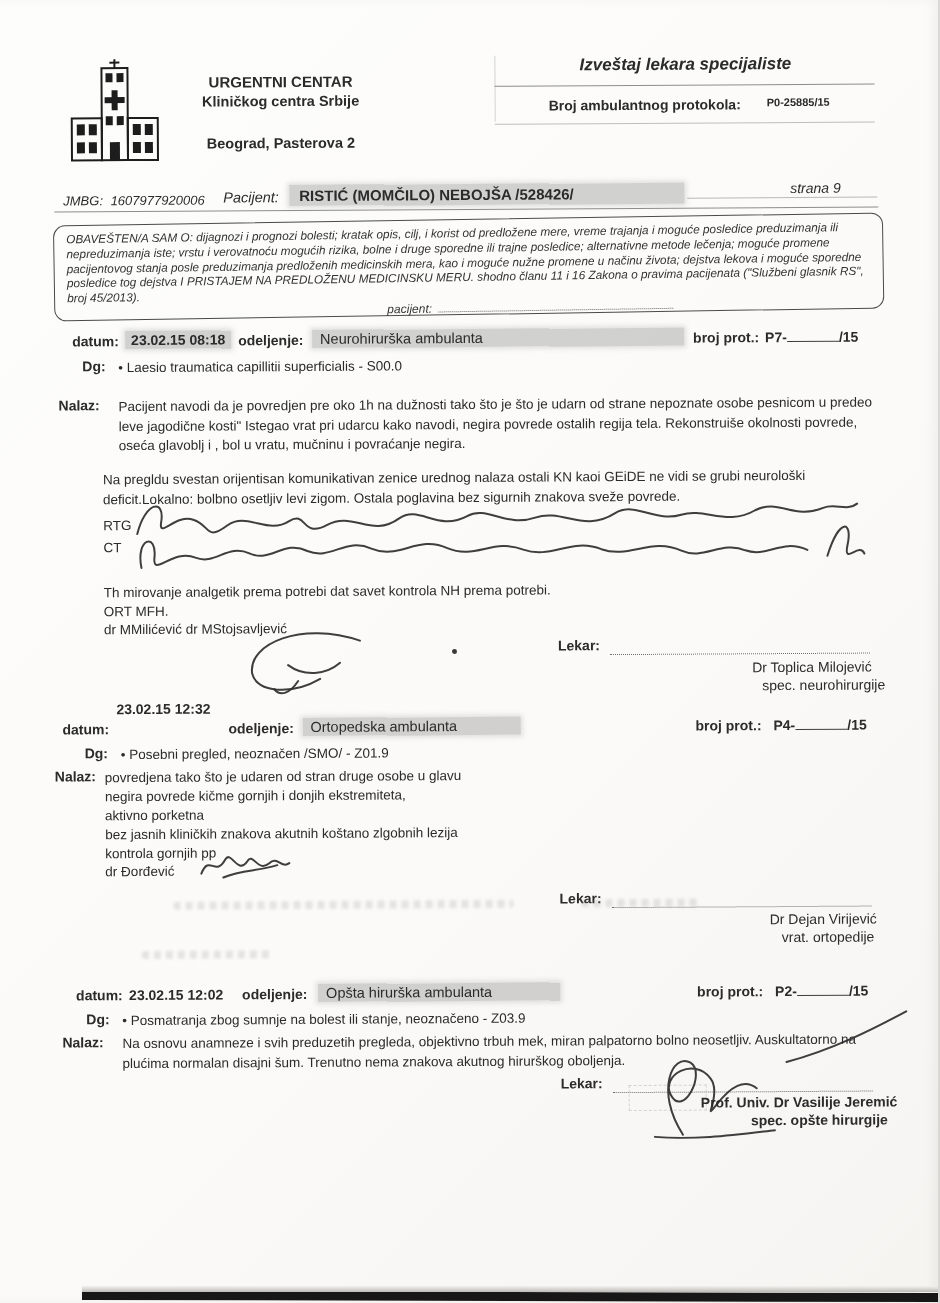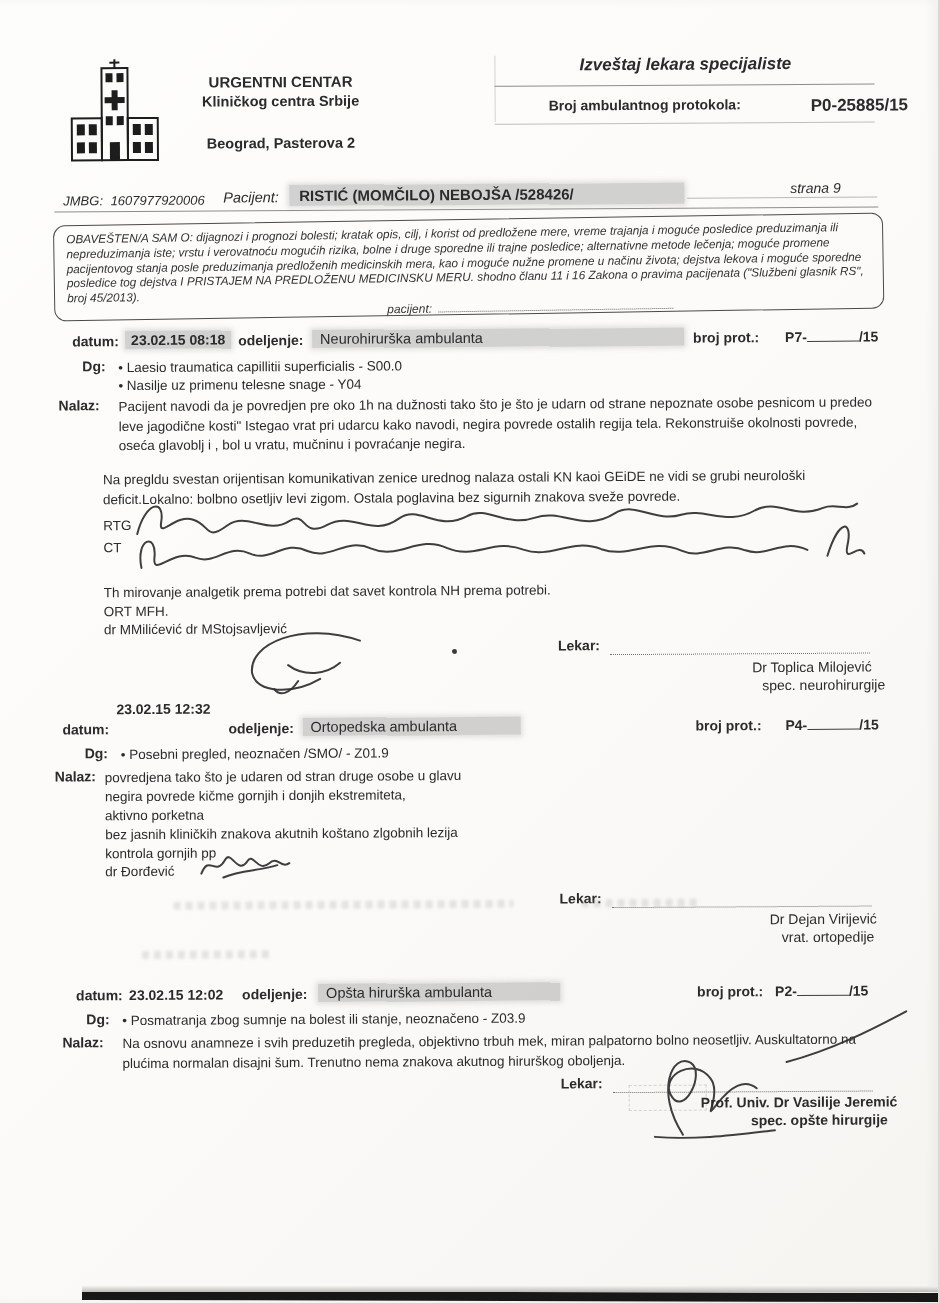--- a/index.html
+++ b/index.html
@@ -64,21 +64,21 @@
   </div>
 
   <div class="abs b c" style="left:168px;top:72px;width:232px;font-size:15px">URGENTNI CENTAR</div>
   <div class="abs b c" style="left:168px;top:92px;width:232px;font-size:14.5px">Kliničkog centra Srbije</div>
   <div class="abs b c" style="left:168px;top:134px;width:232px;font-size:14.5px">Beograd, Pasterova 2</div>
 
   <div class="abs" style="left:498px;top:56px;height:66px;border-left:1px solid #c2c2c2;opacity:.7"></div>
   <div class="abs b i c" style="left:500px;top:56px;width:378px;font-size:17px">Izveštaj lekara specijaliste</div>
   <div class="abs rule" style="left:498px;top:86px;width:380px"></div>
   <div class="abs b" style="left:552px;top:98px;font-size:14px">Broj ambulantnog protokola:</div>
-  <div class="abs b" style="left:814px;top:98px;font-size:17px">P0-25885/15</div>
+  <div class="abs b" style="left:770px;top:98px;font-size:11px">P0-25885/15</div>
   <div class="abs rule" style="left:498px;top:124px;width:380px;opacity:.55"></div>
 
   <div class="abs i" style="left:66px;top:191px;font-size:13px">
     <span>JMBG:</span>
     <span style="margin-left:4px">1607977920006</span>
   </div>
   <div class="abs i" style="left:226px;top:188px;font-size:14.5px">Pacijent:</div>
   <div class="abs b hl" style="left:292px;top:184px;font-size:15px;padding:2px 10px;min-width:395px">RISTIĆ (MOMČILO) NEBOJŠA /528426/</div>
   <div class="abs i" style="left:793px;top:182px;font-size:14px">strana 9</div>
   <div class="abs rule" style="left:690px;top:199px;width:190px;opacity:.6"></div>
@@ -90,26 +90,25 @@
       <span>pacijent:</span><span class="dotblank"></span>
     </div>
   </div>
 
   <div class="abs b t14" style="left:74px;top:331px">datum:</div>
   <div class="abs b t14 hl" style="left:127px;top:329px;padding:1px 6px">23.02.15 08:18</div>
   <div class="abs b t14" style="left:240px;top:331px">odeljenje:</div>
   <div class="abs hl" style="left:314px;top:329px;font-size:14.5px;padding:1px 8px;width:372px">Neurohirurška ambulanta</div>
   <div class="abs b t14" style="left:695px;top:331px">
     <span>broj prot.:</span>
-    <span style="margin-left:22px">P7-</span><span class="blank"></span><span>/15</span>
+    <span style="margin-left:2px">P7-</span><span class="blank"></span><span>/15</span>
   </div>
 
   <div class="abs b t14" style="left:84px;top:356px">Dg:</div>
   <div class="abs t13" style="left:120px;top:356px">• Laesio traumatica capillitii superficialis - S00.0</div>
-  <div class="abs t13" style="left:120px;top:374px">• Nasilje uz primenu telesne snage - Y04</div>
 
   <div class="abs b t14" style="left:60px;top:395px">Nalaz:</div>
   <div class="abs t13" style="left:120px;top:395px;width:763px">Pacijent navodi da je povredjen pre oko 1h na dužnosti tako što je što je udarn od strane nepoznate osobe pesnicom u predeo leve jagodične kosti" Istegao vrat pri udarcu kako navodi, negira povrede ostalih regija tela. Rekonstruiše okolnosti povrede, oseća glavoblj i , bol u vratu, mučninu i povraćanje negira.</div>
   <div class="abs t13" style="left:104px;top:468px;width:778px">Na pregldu svestan orijentisan komunikativan  zenice urednog nalaza ostali KN kaoi GEiDE ne vidi se grubi neurološki deficit.Lokalno: bolbno osetljiv levi zigom. Ostala poglavina bez sigurnih znakova sveže povrede.</div>
 
   <div class="abs t13" style="left:104px;top:514px">RTG</div>
   <div class="abs t13" style="left:104px;top:536px">CT</div>
   <svg class="abs sig" style="left:132px;top:494px" width="735" height="88" viewBox="0 0 735 88">
     <path d="M6,38 C14,6 34,2 30,26 C27,44 44,18 62,24 C80,30 74,46 96,30 C116,16 136,40 158,26 C176,15 170,44 196,30 C222,16 240,44 268,24 C288,10 306,38 336,22 C356,11 374,34 404,24 C432,15 452,40 484,20 C504,8 524,30 550,22 C574,15 596,34 624,18 C648,6 662,28 692,16 C704,11 716,20 726,12"></path>
     <path d="M10,72 C4,42 26,36 23,62 C21,82 42,52 64,62 C84,70 96,48 118,58 C140,68 152,44 176,56 C200,66 214,42 240,54 C268,66 286,40 316,54 C344,66 362,44 392,56 C420,66 440,44 470,56 C498,66 520,44 550,58 C572,68 590,48 614,58 C636,66 650,46 676,58"></path>
@@ -131,21 +130,21 @@
   <div class="abs dotrule" style="left:610px;top:655px;width:260px"></div>
   <div class="abs t14" style="left:752px;top:661px">Dr Toplica Milojević</div>
   <div class="abs t14" style="left:762px;top:679px">spec. neurohirurgije</div>
 
   <div class="abs b t14" style="left:62px;top:719px">datum:</div>
   <div class="abs b t14" style="left:116px;top:699px">23.02.15 12:32</div>
   <div class="abs b t14" style="left:228px;top:719px">odeljenje:</div>
   <div class="abs hl" style="left:302px;top:717px;font-size:14.5px;padding:1px 8px;width:218px">Ortopedska ambulanta</div>
   <div class="abs b t14" style="left:695px;top:719px">
     <span>broj prot.:</span>
-    <span style="margin-left:20px">P4-</span><span class="blank"></span><span>/15</span>
+    <span style="margin-left:8px">P4-</span><span class="blank"></span><span>/15</span>
   </div>
 
   <div class="abs b t14" style="left:84px;top:743px">Dg:</div>
   <div class="abs t13" style="left:120px;top:743px">• Posebni pregled, neoznačen /SMO/ - Z01.9</div>
 
   <div class="abs b t14" style="left:54px;top:766px">Nalaz:</div>
   <div class="abs t13" style="left:104px;top:766px">povredjena tako što je udaren od stran druge osobe u glavu</div>
   <div class="abs t13" style="left:104px;top:785px">negira povrede kičme gornjih i donjih ekstremiteta,</div>
   <div class="abs t13" style="left:104px;top:804px">aktivno porketna</div>
   <div class="abs t13" style="left:104px;top:823px">bez jasnih kliničkih znakova akutnih  koštano zlgobnih lezija</div>

